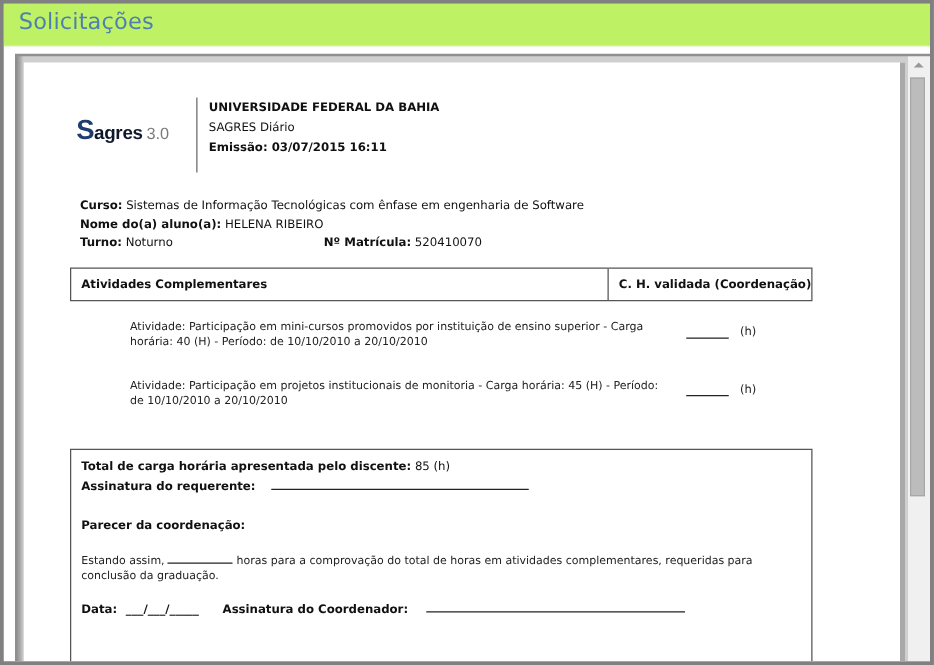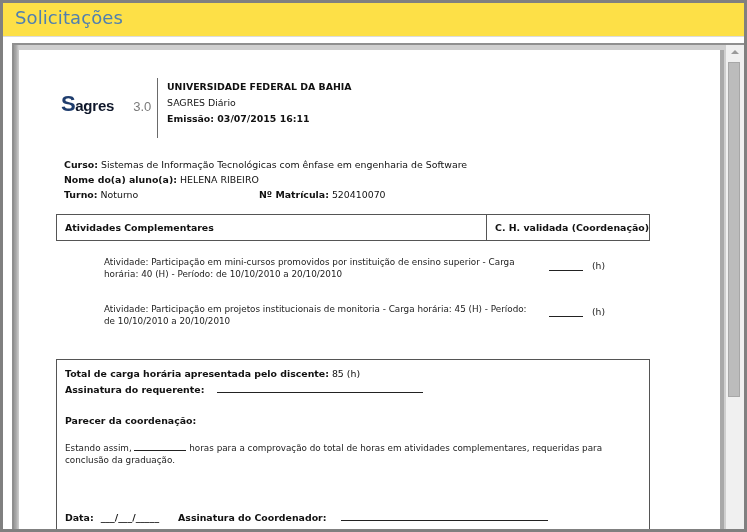--- a/index.html
+++ b/index.html
@@ -5,21 +5,21 @@
   * { box-sizing: border-box; margin: 0; padding: 0; }
   html, body { width: 747px; height: 532px; overflow: hidden; background: #808080; }
   body { position: relative; font-family: "DejaVu Sans", sans-serif; }
 
   .dialog {
     position: absolute; left: 3px; top: 3px; width: 741px; height: 526px;
     background: #ffffff; overflow: hidden;
   }
   .dialog-header {
     position: absolute; left: 0; top: 0; width: 741px; height: 34px;
-    background: #fde047; border-bottom: 1px solid #dcdcdc; text-align: center;
+    background: #bef264; border-bottom: 1px solid #dcdcdc; text-align: center;
   }
   .dialog-title {
     position: absolute; left: 12px; top: 4px;
     font-family: "DejaVu Sans", sans-serif; font-size: 18px; font-weight: normal;
     color: #4f7fb0; letter-spacing: 0.1px;
   }
 
   .viewer {
     position: absolute; left: 9px; top: 40px; width: 732px; height: 486px;
     background: #8f8f8f;
@@ -54,21 +54,21 @@
   
   .doc { position: absolute; left: 0; top: 0; width: 700px; height: 479px; color: #111; font-family: "DejaVu Sans", sans-serif; }
   .doc b, .doc .b { font-weight: bold; }
 
   .logo {
     position: absolute; left: 42px; top: 41px; width: 96px; height: 24px;
     display: flex; align-items: baseline;
   }
   .logo .s { font-family: "Liberation Sans", sans-serif; font-weight: bold; font-size: 22px; color: #1f3d6e; letter-spacing: -0.5px; }
   .logo .rest { font-family: "Liberation Sans", sans-serif; font-weight: bold; font-size: 15px; color: #0f172a; letter-spacing: -0.2px; }
-  .logo .ver { font-family: "Liberation Sans", sans-serif; font-size: 13px; color: #7a7a7a; margin-left: 19px; }
+  .logo .ver { font-family: "Liberation Sans", sans-serif; font-size: 13px; color: #7a7a7a; margin-left: 3px; }
 
   .head-divider { position: absolute; left: 138px; top: 28px; width: 1px; height: 60px; background: #6a6a6a; }
   .head-lines { position: absolute; left: 148px; top: 29px; font-size: 9.4px; line-height: 16px; }
   .head-lines div { white-space: nowrap; }
 
   .student { position: absolute; left: 45px; top: 107px; font-size: 9.4px; line-height: 15px; }
   .student .row { white-space: nowrap; position: relative; height: 15px; }
   .student .mat { position: absolute; left: 195px; top: 0; white-space: nowrap; }
 
   .act-table {
@@ -161,21 +161,21 @@
             <span class="sig-line" style="width:206px; margin-left:10px;"></span>
           </div>
           <div class="line" style="top:55px;">
             <b>Parecer da coordenação:</b>
           </div>
           <div class="parecer-text">
             <span>Estando assim,</span>
             <span class="blank" style="width:52px;"></span>
             <span>horas para a comprovação do total de horas em atividades complementares, requeridas para conclusão da graduação.</span>
           </div>
-          <div class="line" style="top:152px;">
+          <div class="line" style="top:122px;">
             <b>Data:</b>
             <b style="margin-left:4px;">___/___/_____</b>
             <b style="margin-left:16px;">Assinatura do Coordenador:</b>
             <span class="sig-line" style="width:207px; margin-left:12px;"></span>
           </div>
         </div>
 
       </div>
     </div>
 

